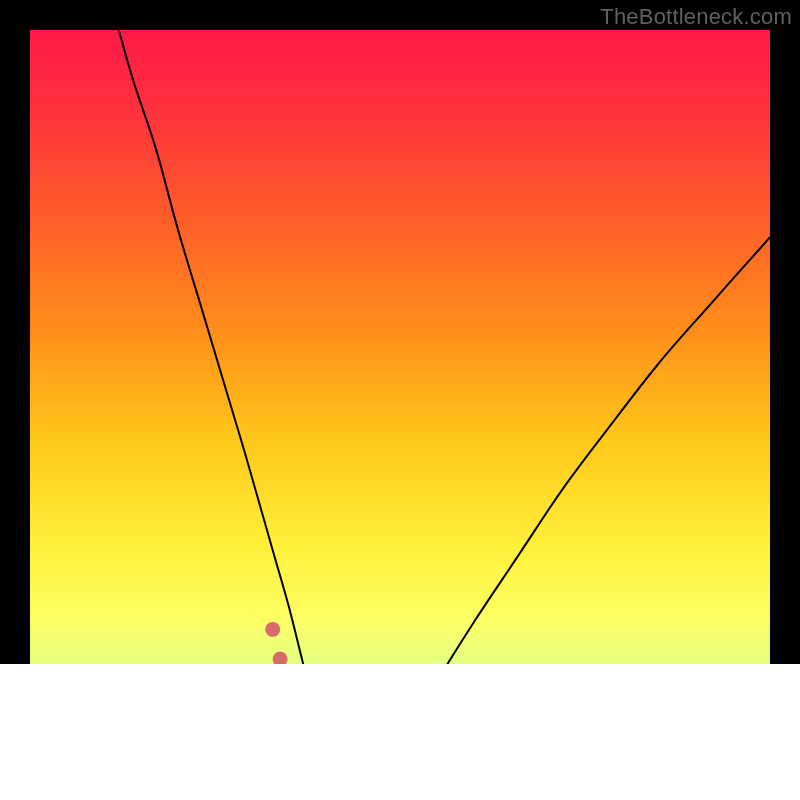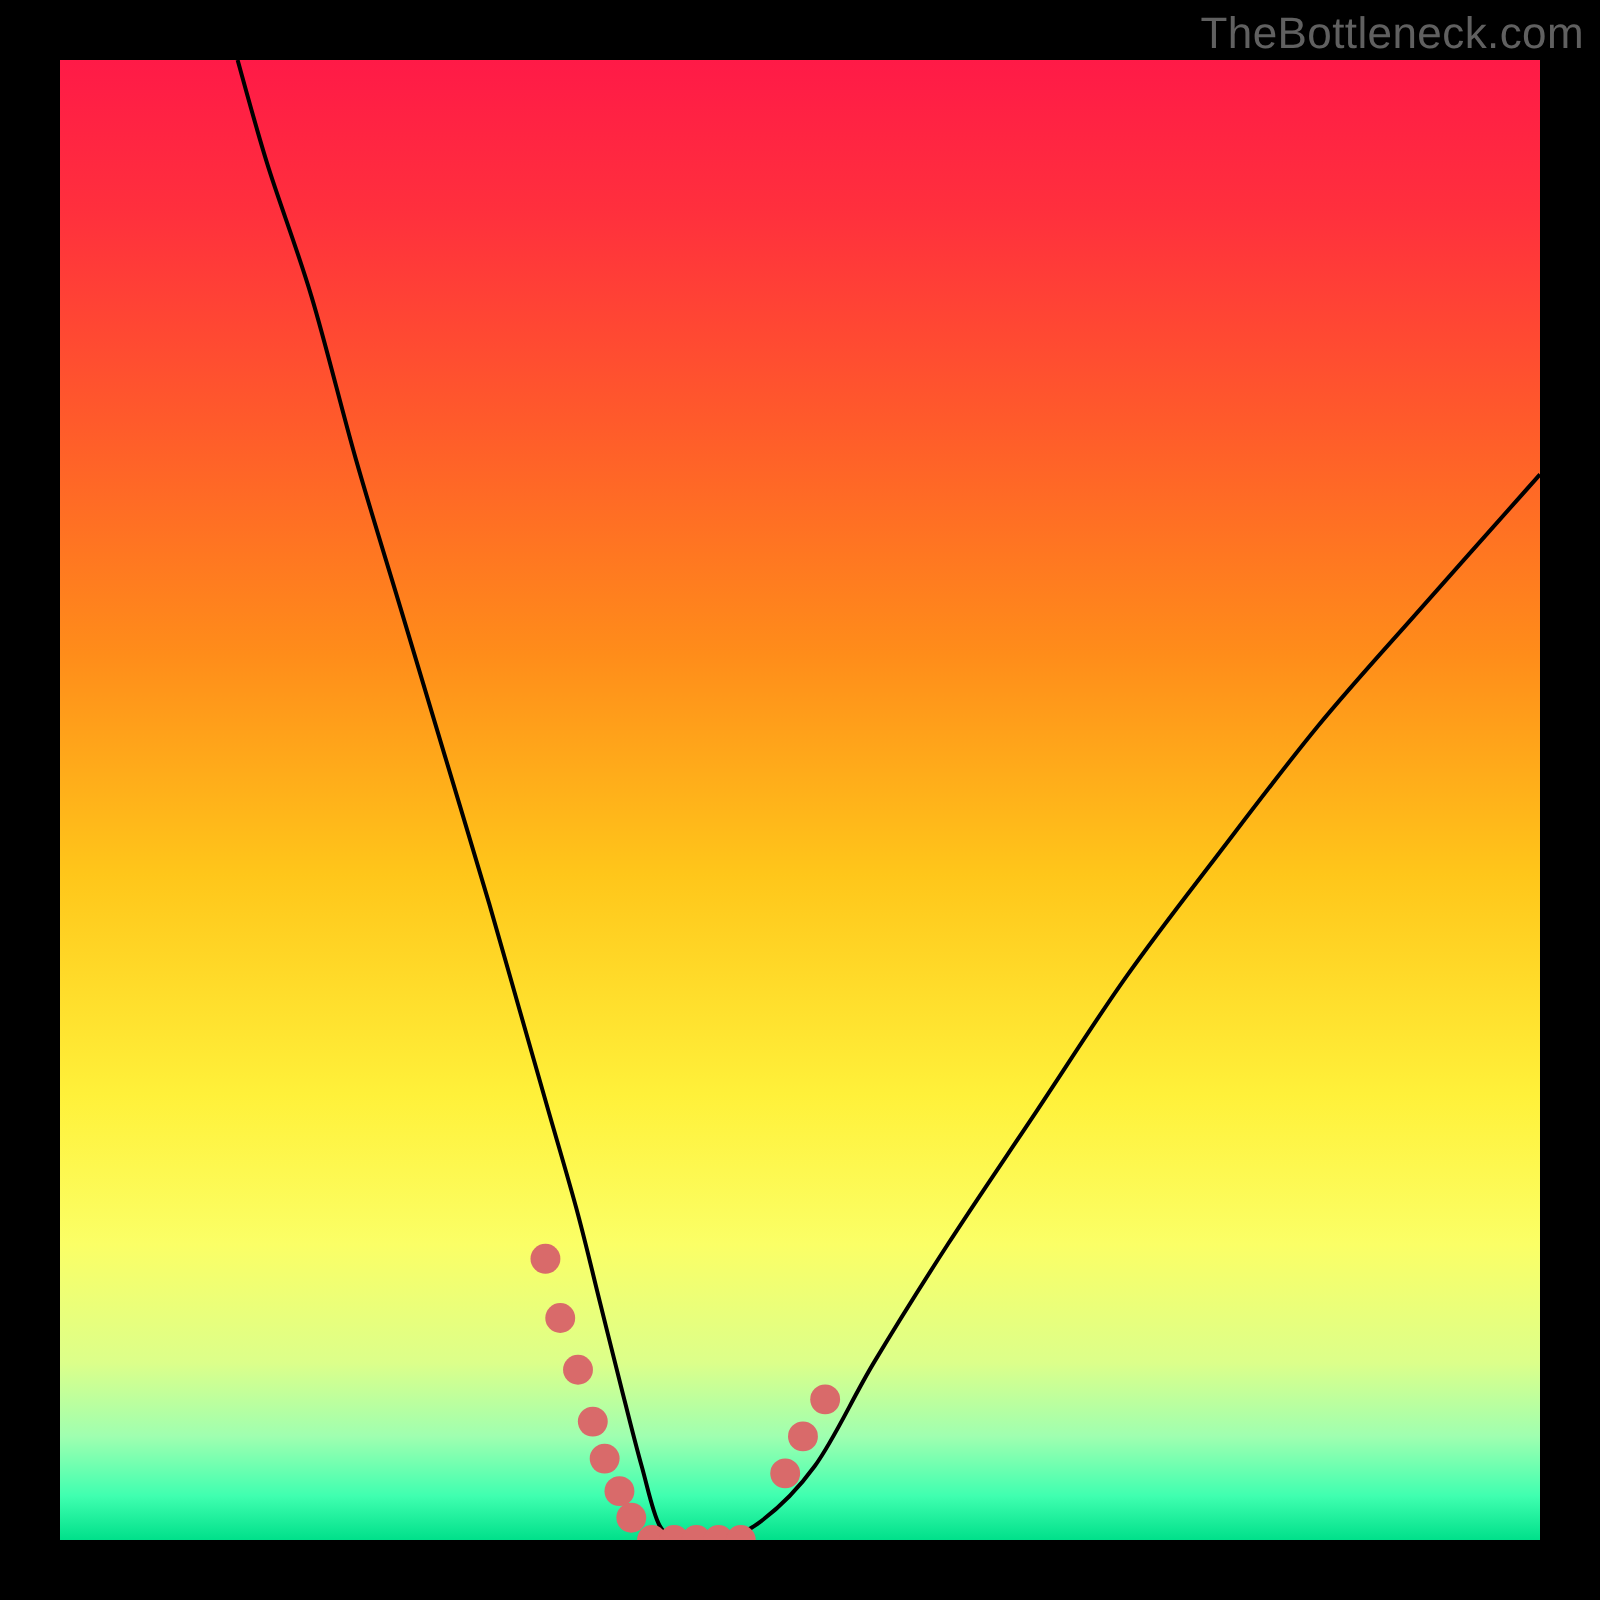--- a/index.html
+++ b/index.html
@@ -2,21 +2,21 @@
 <html><head>
 <meta charset="utf-8">
 <style>
   body {
     margin: 0;
     padding: 0;
     background: #fff;
   }
   .wrap {
     width: 800px;
-    height: 800px;
+    height: 664px;
     position: relative;
     background: #000;
     overflow: hidden;
   }
   .watermark {
     position: absolute;
     top: 4px;
     right: 8px;
     font-family: Arial, Helvetica, sans-serif;
     font-size: 22px;

